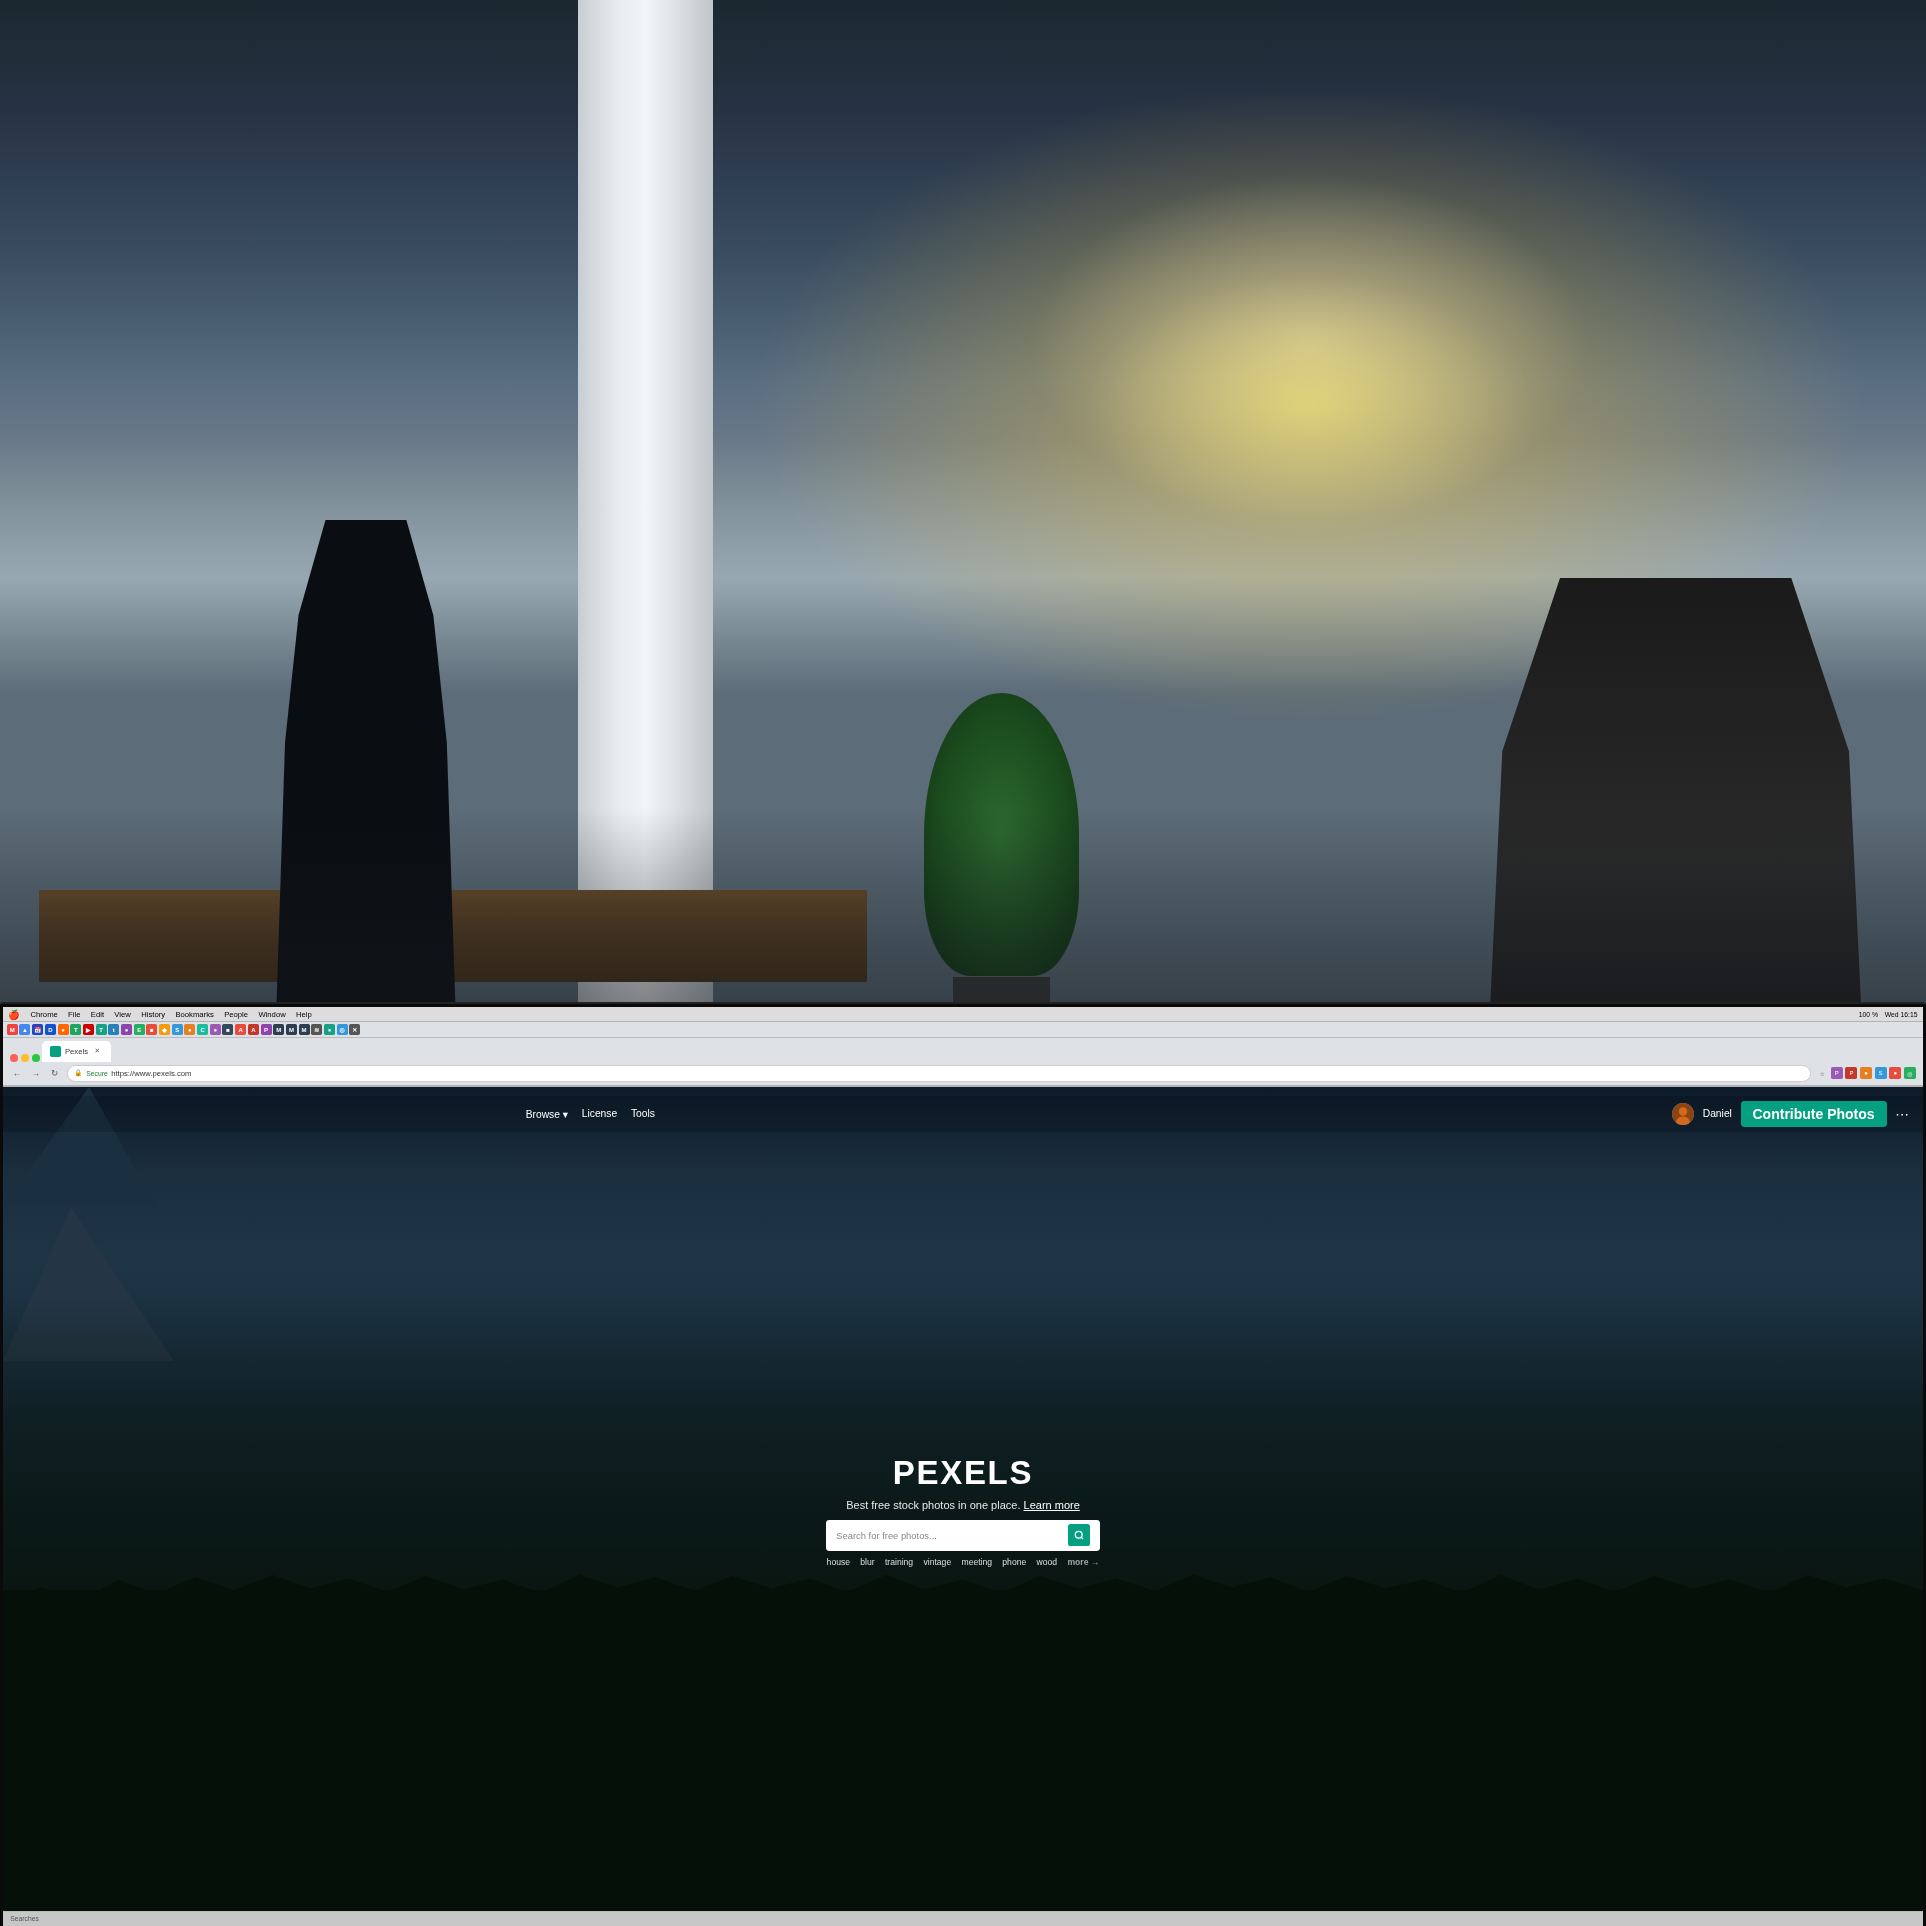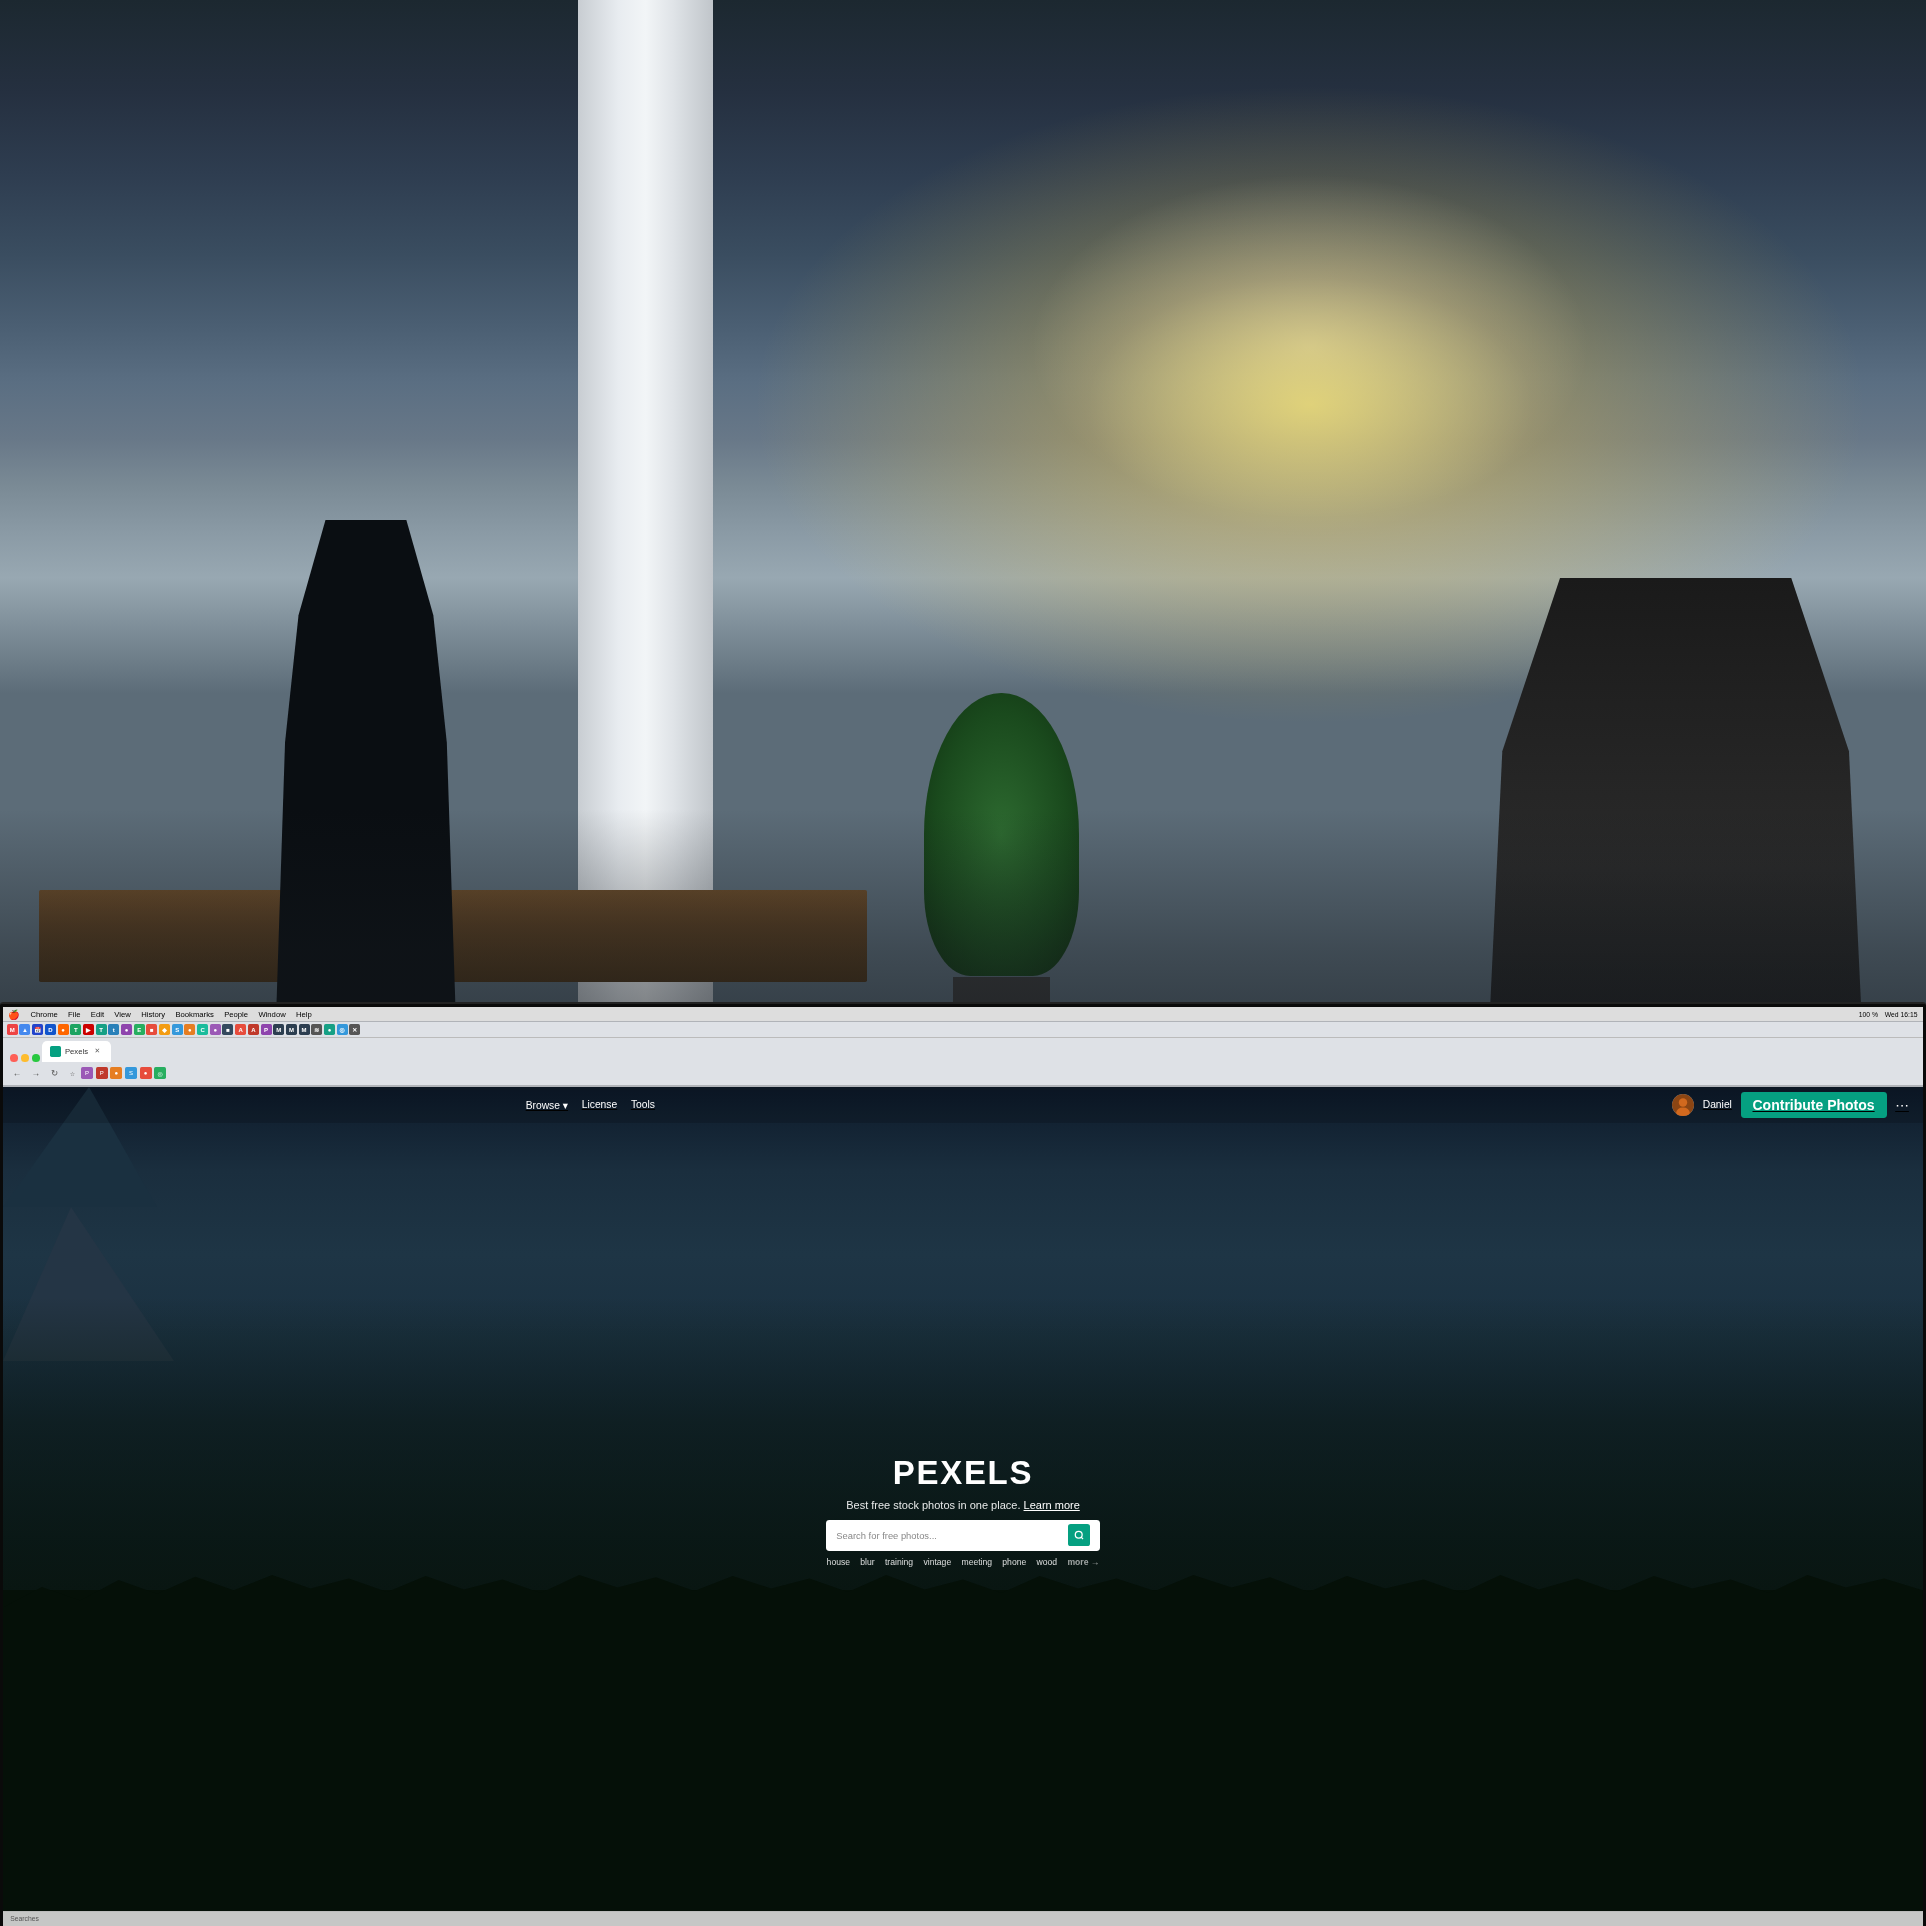--- a/index.html
+++ b/index.html
@@ -301,25 +301,24 @@
       font-size: 6.8px;
     }
 
     .pexels-nav {
       display: flex;
       align-items: center;
       padding: 0 13.7px;
       height: 36px;
       background: rgba(0,0,0,0.15);
       position: absolute;
-      top: 0;
+      top: 9px;
       left: 0;
       right: 0;
       z-index: 10;
-      text-decoration: underline;
     }
 
     .nav-left {
       display: flex;
       align-items: center;
       gap: 13.7px;
       margin-left: auto;
       margin-right: auto;
       
     }
@@ -672,20 +671,25 @@
         <div class="browser-tab">
           <div class="tab-favicon"></div>
           <span>Pexels</span>
           <div class="tab-close">✕</div>
         </div>
       </div>
       <div class="browser-toolbar">
         <div class="toolbar-btn">←</div>
         <div class="toolbar-btn">→</div>
         <div class="toolbar-btn">↻</div>
+        <div class="address-bar">
+          <span class="secure-icon">🔒</span>
+          <span class="secure-label" style="font-size:6.8px;color:#1a7f37;">Secure</span>
+          <span class="address-text">https://www.pexels.com</span>
+        </div>
         <div class="toolbar-icons-right">
           <div class="toolbar-icon-sm" style="background:transparent;color:#555;">☆</div>
           <div class="toolbar-icon-sm" style="background:#9b59b6;">P</div>
           <div class="toolbar-icon-sm" style="background:#c0392b;">P</div>
           <div class="toolbar-icon-sm" style="background:#e67e22;">●</div>
           <div class="toolbar-icon-sm" style="background:#3498db;">S</div>
           <div class="toolbar-icon-sm" style="background:#e74c3c;">●</div>
           <div class="toolbar-icon-sm" style="background:#27ae60;">◎</div>
         </div>
       </div>

